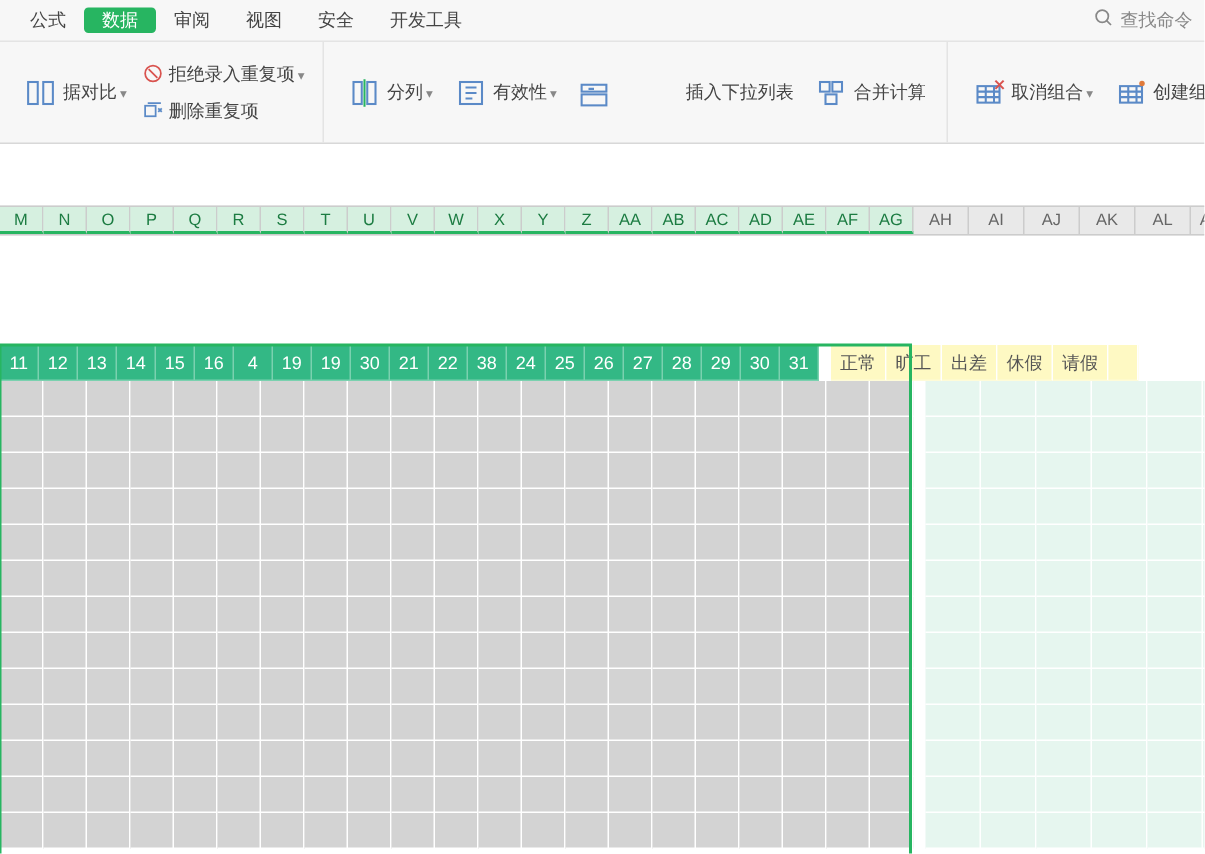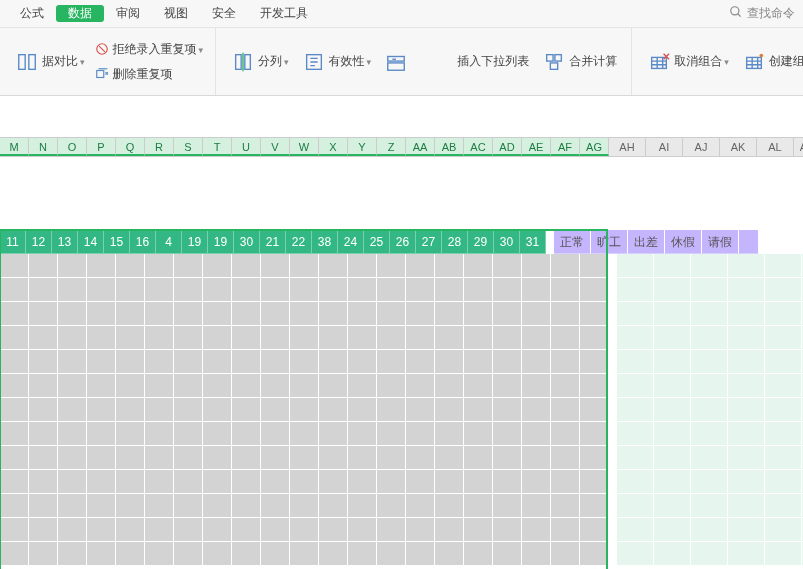--- a/index.html
+++ b/index.html
@@ -139,21 +139,21 @@
   line-height: 24px;
   font-size: 12px;
   border-right: 1px solid rgba(255,255,255,0.35);
   border-bottom: 1px solid rgba(255,255,255,0.35);
 }
 .hcell.green {
   background: #33b885;
   color: #fff;
 }
 .hcell.light {
-  background: #c4b5fd;
+  background: #fef9c3;
   color: #555;
   width: 37px;
   border-right: 1px solid #fff;
 }
 .grid {
   display: flex;
 }
 .grid-left {
   display: grid;
   grid-template-columns: repeat(21, 29px);

